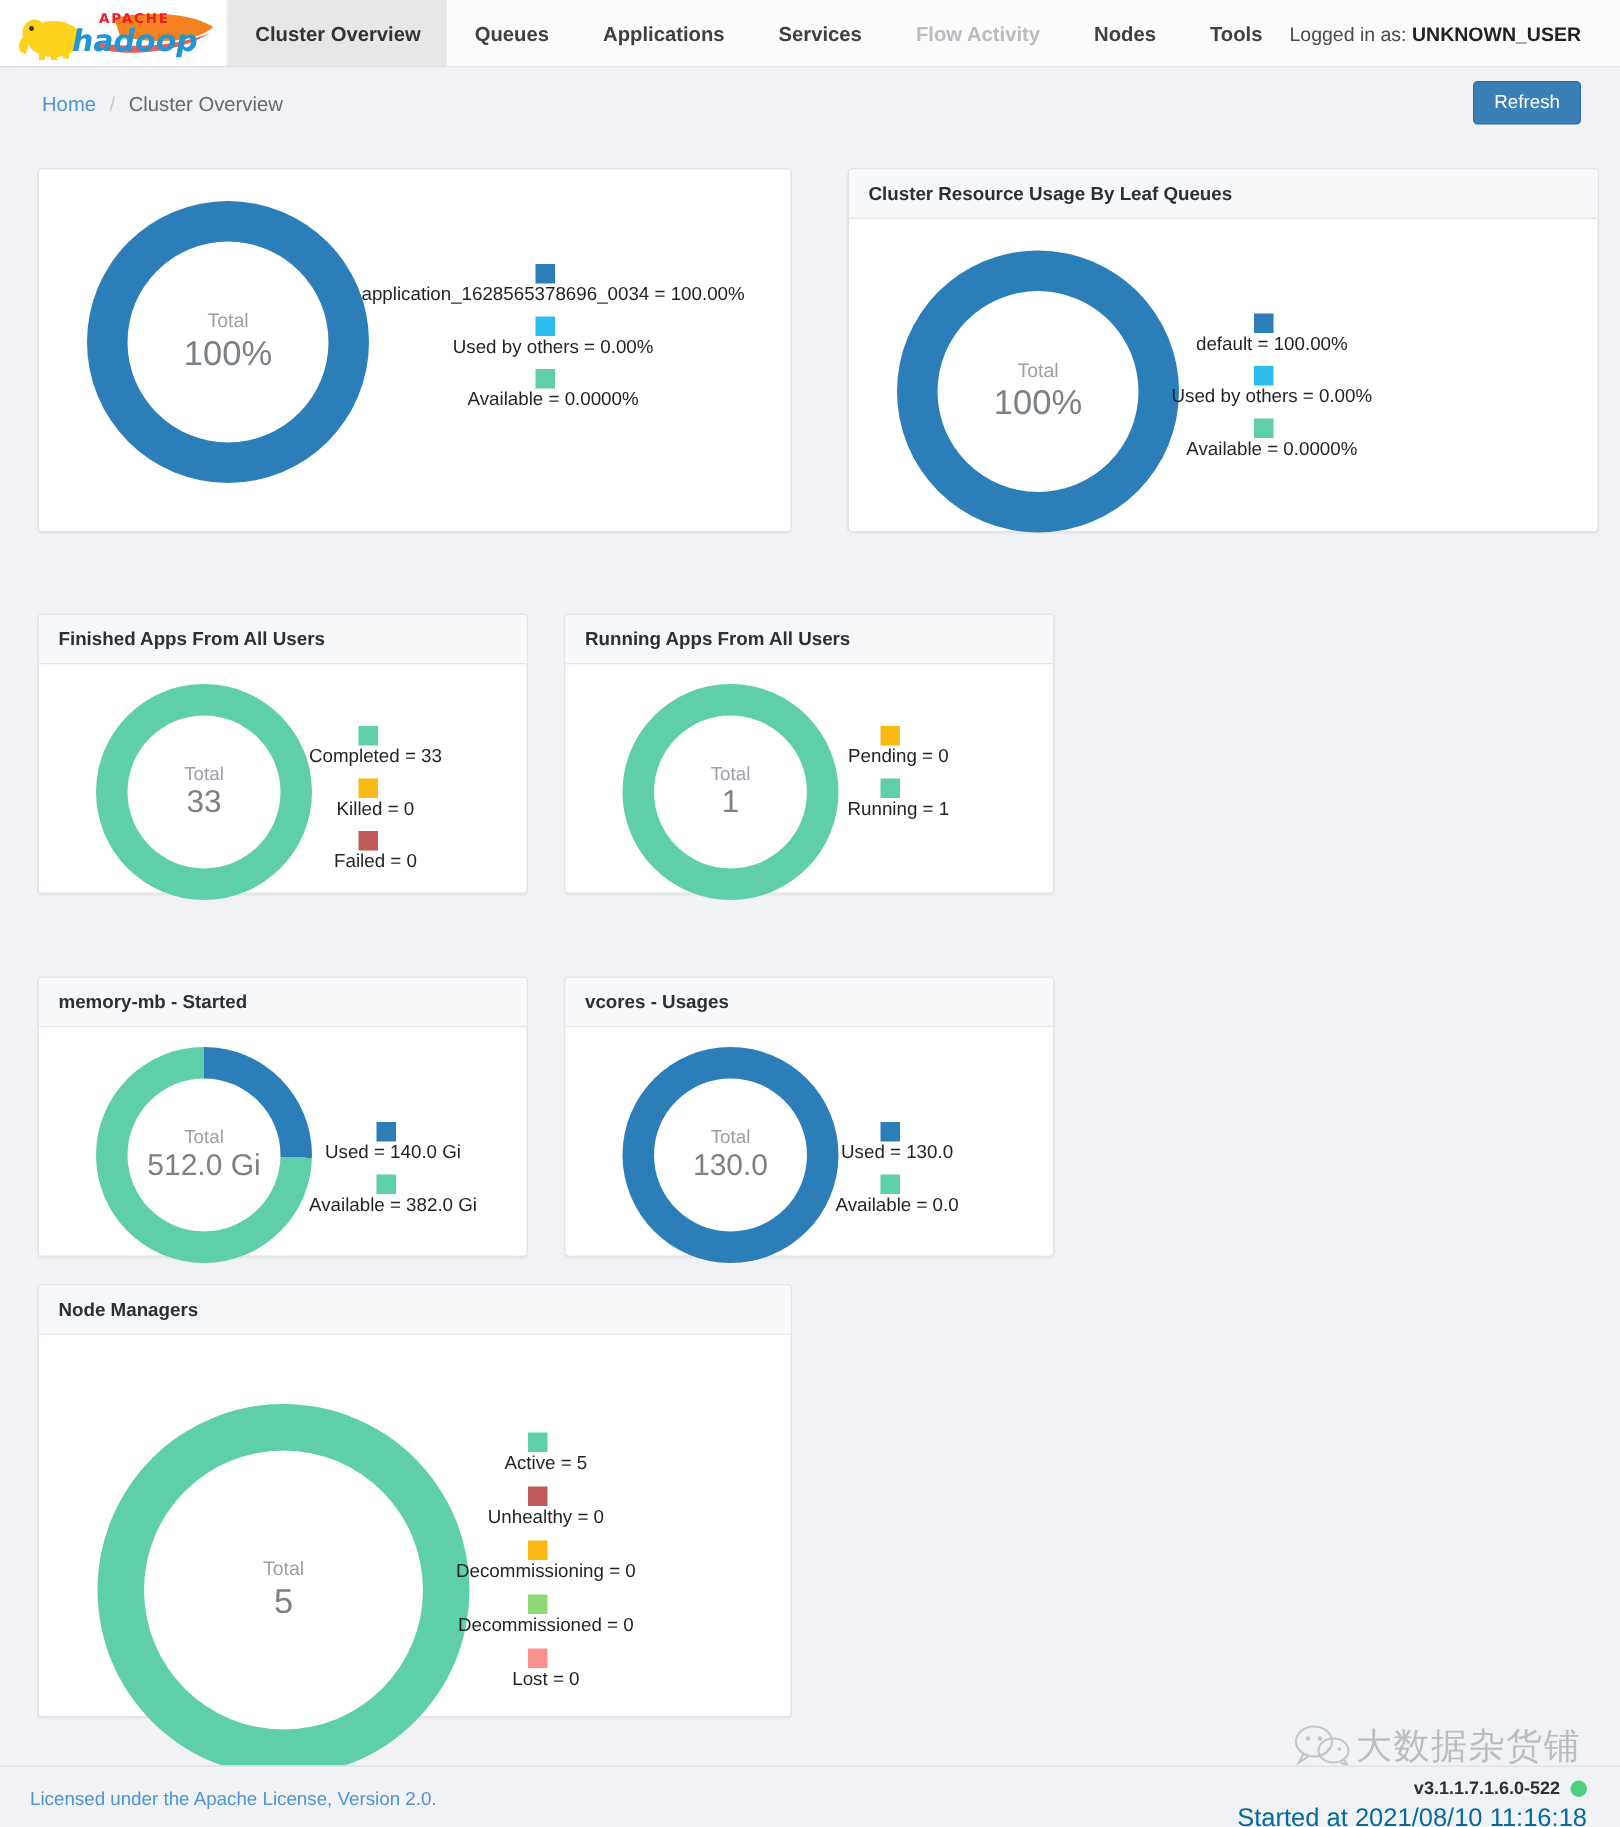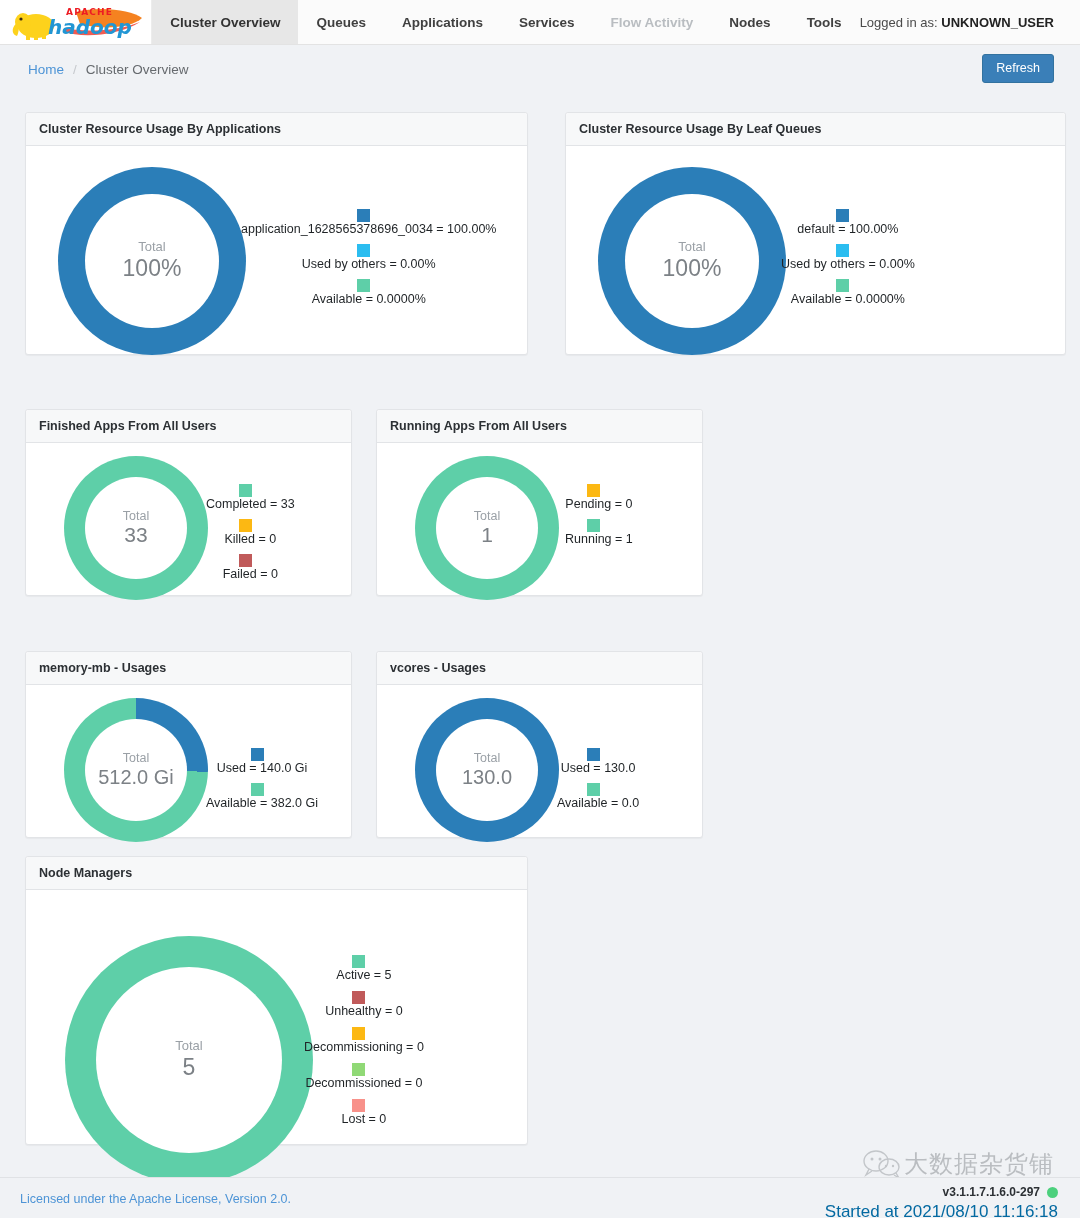--- a/index.html
+++ b/index.html
@@ -218,21 +218,20 @@
 </div>
 
 <div class="crumbbar">
   <span class="crumb-link">Home</span>
   <span class="crumb-sep">/</span>
   <span class="crumb-cur">Cluster Overview</span>
   <button class="refresh-btn">Refresh</button>
 </div>
 
 <div class="panel" style="left:25px; top:112px; width:503px; height:243px;">
-  <div class="panel-head">Cluster Resource Usage By Applications</div>
   <div class="panel-body" style="height:209px;">
     <div class="donut" style="left:32px; top:21px; width:188px; height:188px; background:#2b7eb8;">
       <div class="donut-hole" style="left:27px; top:27px; width:134px; height:134px;">
         <div class="donut-total-label" style="font-size:13px;">Total</div>
         <div class="donut-total-value" style="font-size:23px;">100%</div>
       </div>
     </div>
     <div class="legend" style="left:215px; top:63px;">
       <div class="legend-row">
         <span class="legend-swatch" style="background:#2b7eb8;"></span>
@@ -318,21 +317,21 @@
       </div>
       <div class="legend-row">
         <span class="legend-swatch" style="background:#5ecfa8;"></span>
         <span class="legend-text">Running = 1</span>
       </div>
     </div>
   </div>
 </div>
 
 <div class="panel" style="left:25px; top:651px; width:327px; height:187px;">
-  <div class="panel-head">memory-mb - Usages</div>
+  <div class="panel-head">memory-mb - Started</div>
   <div class="panel-body" style="height:153px;">
 
     <div class="donut" style="left:38px; top:13px; width:144px; height:144px; background:conic-gradient(#2b7eb8 0deg 91.4deg, #5ecfa8 91.4deg 360deg);">
       <div class="donut-hole" style="left:21px; top:21px; width:102px; height:102px;">
         <div class="donut-total-label" style="font-size:12.5px;">Total</div>
         <div class="donut-total-value" style="font-size:20px;">512.0 Gi</div>
       </div>
     </div>
     <div class="legend" style="left:180px; top:63px;">
       <div class="legend-row">
@@ -414,18 +413,18 @@
     <circle cx="24" cy="17" r="1.2" fill="#a8acb0"></circle>
     <circle cx="31" cy="17" r="1.2" fill="#a8acb0"></circle>
   </svg>
   <span class="wm-text">大数据杂货铺</span>
 </div>
 
 <div class="footer">
   <span class="footer-left">Licensed under the Apache License, Version 2.0.</span>
   <div class="footer-right">
     <div class="footer-version">
-      <span>v3.1.1.7.1.6.0-297</span>
+      <span>v3.1.1.7.1.6.0-522</span>
       <span class="status-dot"></span>
     </div>
     <div class="footer-started">Started at 2021/08/10 11:16:18</div>
   </div>
 </div>
 
 </body></html>

